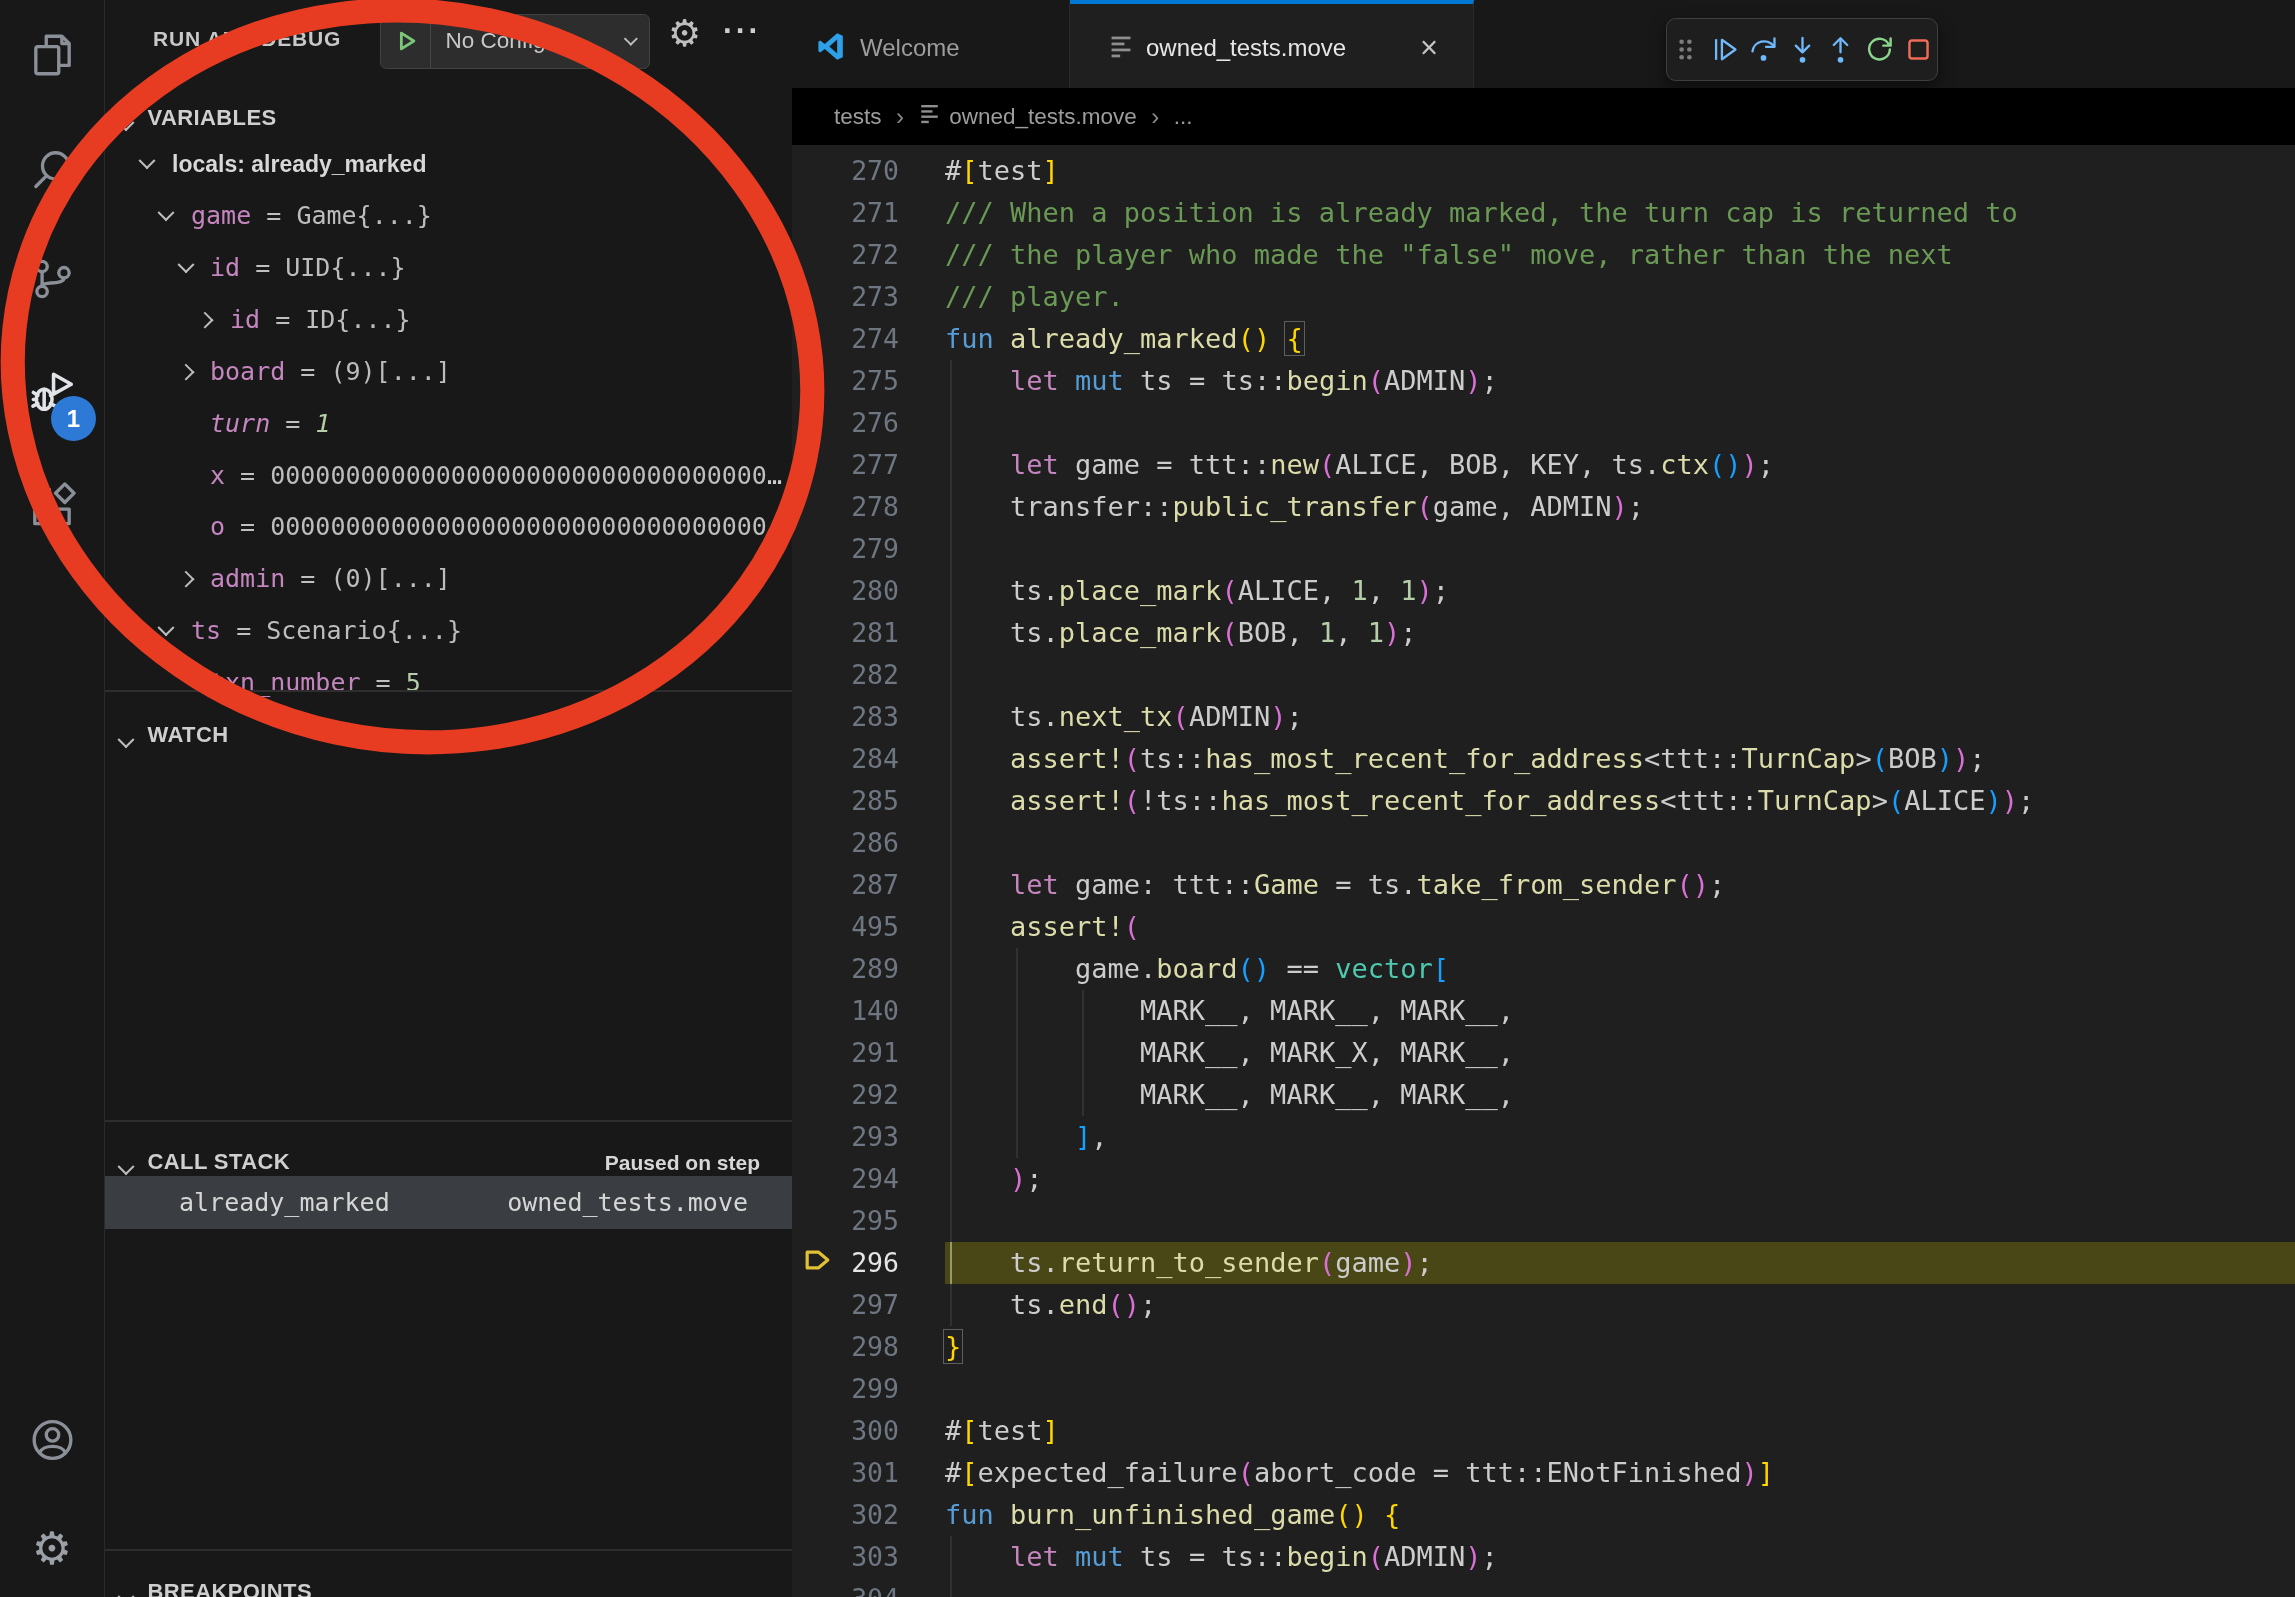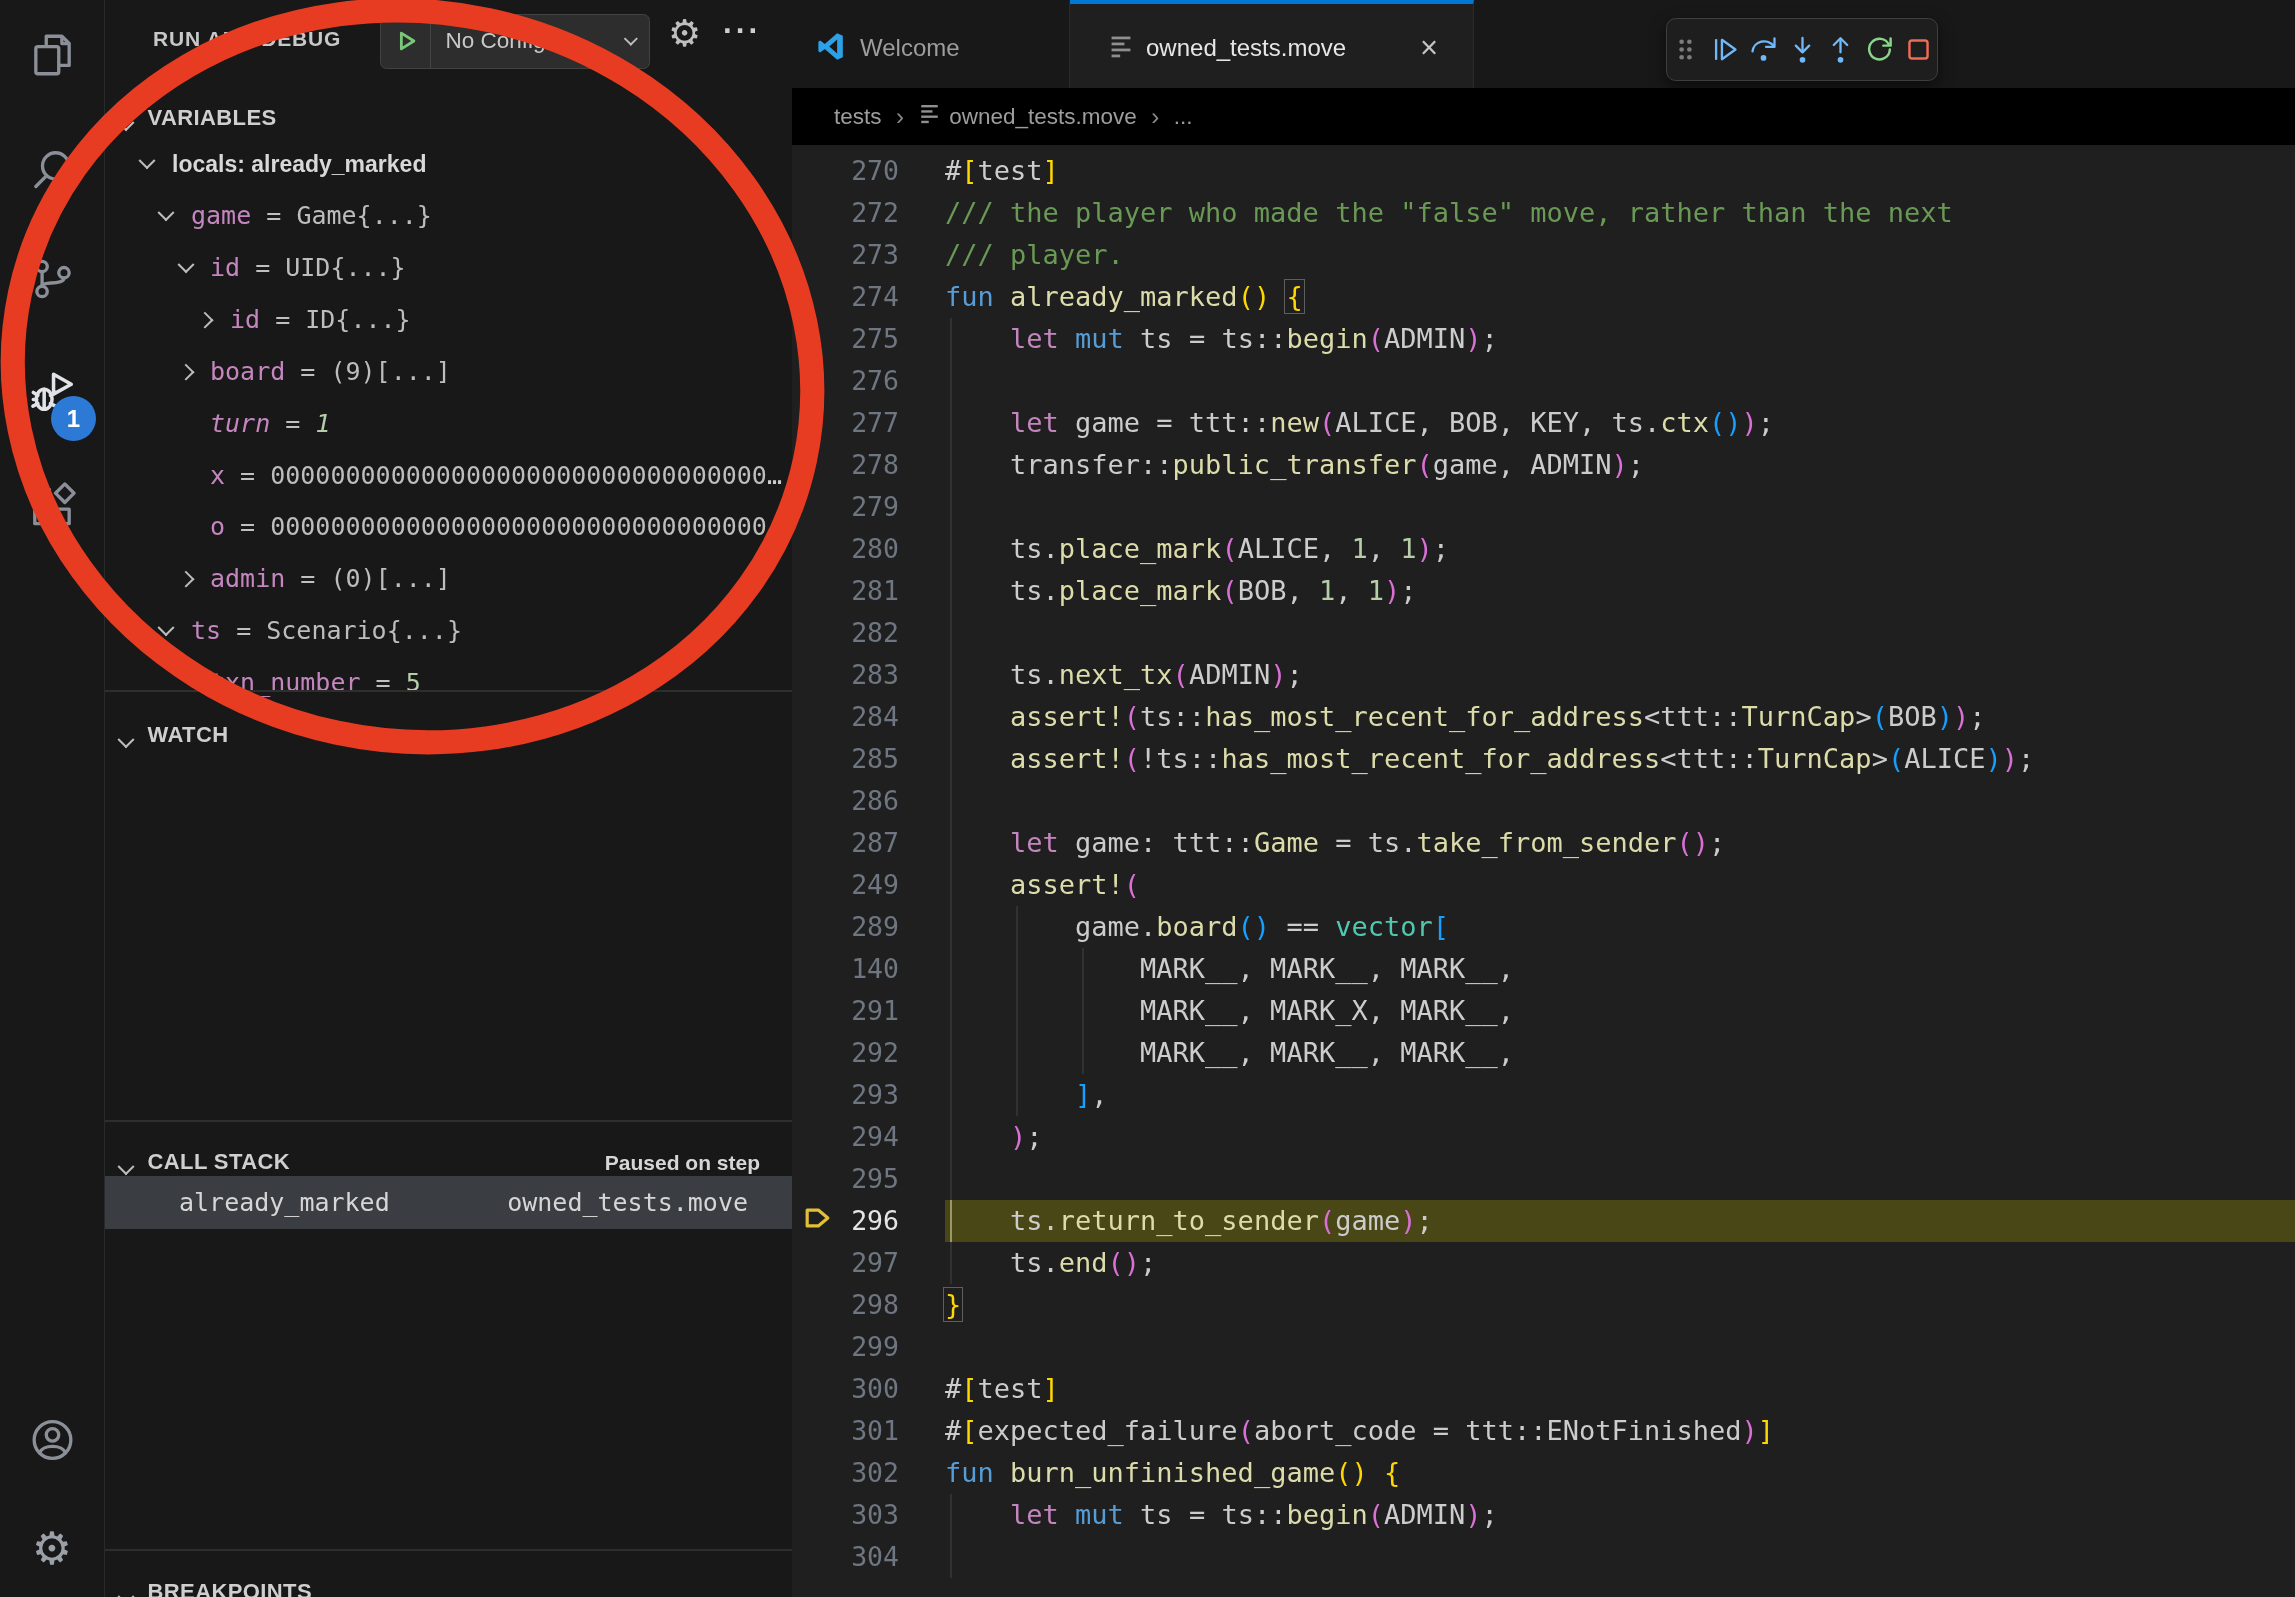--- a/index.html
+++ b/index.html
@@ -253,20 +253,24 @@
         <span class="bc-item">owned_tests.move</span>
         <span class="sep">›</span>
         <span class="bc-item">...</span>
       </div>
     <div class="codearea" id="codearea">
         <div class="cl">
           <span class="ln">270</span>
           <span class="code"><span class="tk tx">#</span><span class="tk b1">[</span><span class="tk tx">test</span><span class="tk b1">]</span></span>
         </div>
         <div class="cl">
+          <span class="ln">271</span>
+          <span class="code"><span class="tk cm">/// When a position is already marked, the turn cap is returned to</span></span>
+        </div>
+        <div class="cl">
           <span class="ln">272</span>
           <span class="code"><span class="tk cm">/// the player who made the "false" move, rather than the next</span></span>
         </div>
         <div class="cl">
           <span class="ln">273</span>
           <span class="code"><span class="tk cm">/// player.</span></span>
         </div>
         <div class="cl">
           <span class="ln">274</span>
           <span class="code"><span class="tk kw">fun</span><span class="tk tx"> </span><span class="tk fn">already_marked</span><span class="tk b1">()</span><span class="tk tx"> </span><span class="tk b1 bm">{</span></span>
@@ -317,21 +321,21 @@
         </div>
         <div class="cl">
           <span class="ln">286</span>
           <span class="code"><span class="gd" style="left: 51px;"></span></span>
         </div>
         <div class="cl">
           <span class="ln">287</span>
           <span class="code"><span class="gd" style="left: 51px;"></span><span class="tk tx">    </span><span class="tk ctl">let</span><span class="tk tx"> game: ttt::</span><span class="tk fn">Game</span><span class="tk tx"> = ts.</span><span class="tk fn">take_from_sender</span><span class="tk b2">()</span><span class="tk tx">;</span></span>
         </div>
         <div class="cl">
-          <span class="ln">249</span>
+          <span class="ln">495</span>
           <span class="code"><span class="gd" style="left: 51px;"></span><span class="tk tx">    </span><span class="tk fn">assert!</span><span class="tk b2">(</span></span>
         </div>
         <div class="cl">
           <span class="ln">289</span>
           <span class="code"><span class="gd" style="left: 51px;"></span><span class="gd" style="left: 117px;"></span><span class="tk tx">        </span><span class="tk tx">game.</span><span class="tk fn">board</span><span class="tk b3">()</span><span class="tk tx"> == </span><span class="tk ty">vector</span><span class="tk b3">[</span></span>
         </div>
         <div class="cl">
           <span class="ln">140</span>
           <span class="code"><span class="gd" style="left: 51px;"></span><span class="gd" style="left: 117px;"></span><span class="gd" style="left: 183px;"></span><span class="tk tx">            </span><span class="tk tx">MARK__, MARK__, MARK__,</span></span>
         </div>

